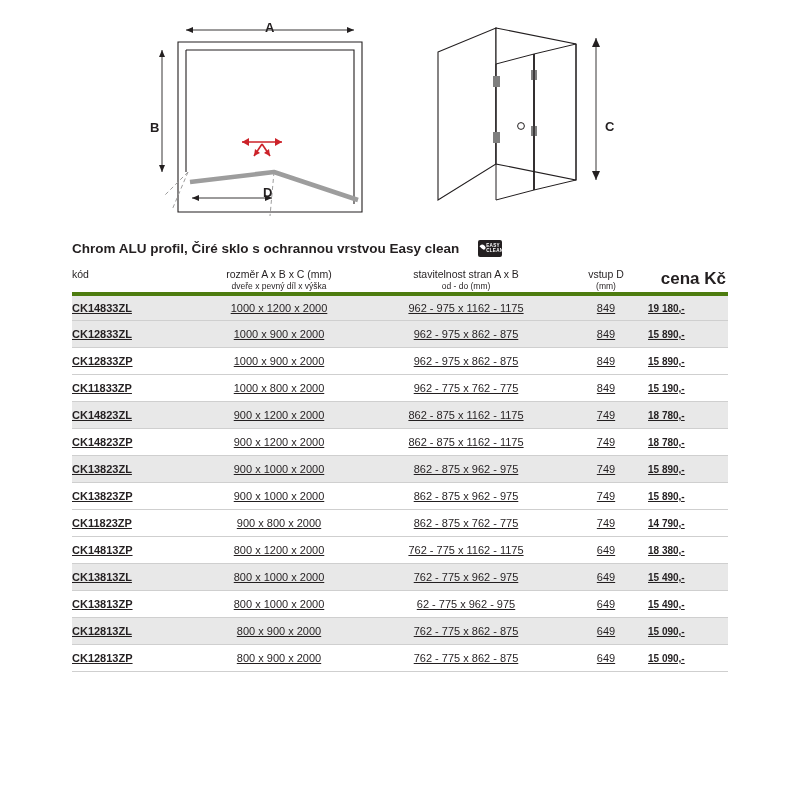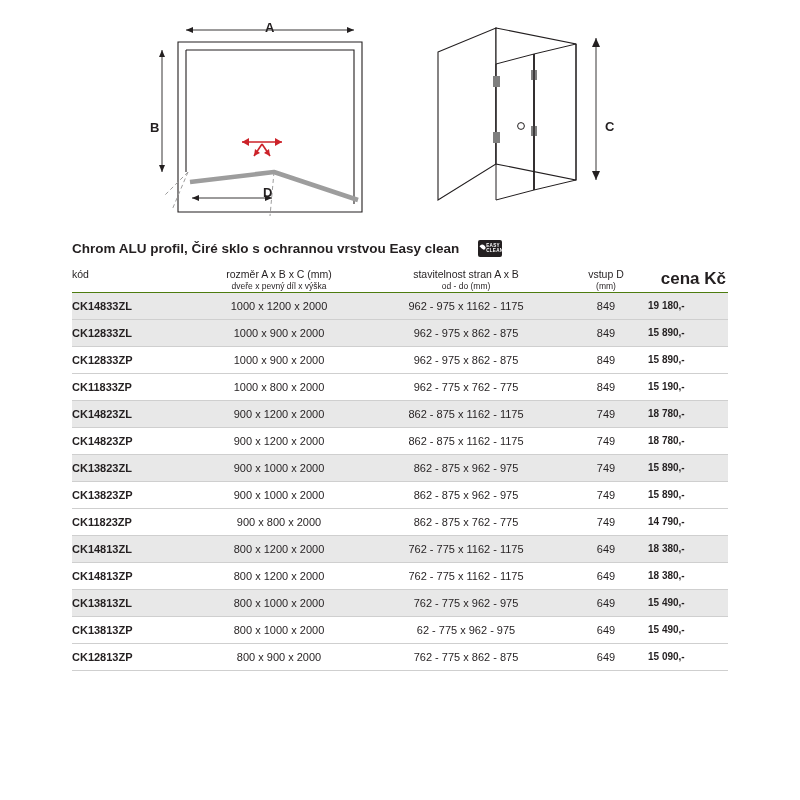--- a/index.html
+++ b/index.html
@@ -104,29 +104,29 @@
   table.specs th, table.specs td {
     padding: 0;
     margin: 0;
   }
   thead th {
     font-weight: normal;
     font-size: 10.5px;
     text-align: left;
     vertical-align: top;
     padding: 6px 6px 7px 6px;
-    border-bottom: 1px solid #4d7c0f;
+    border-bottom: 4px solid #4d7c0f;
     color: #231f20;
     line-height: 1.25;
   }
   thead th.c { text-align: center; }
   thead th.r { text-align: right; font-weight: bold; font-size: 17px; padding-right: 2px;}
   thead th .sub { display: block; font-size: 8.5px; color: #231f20; }
 
-  tbody tr { height: 27px; }
+  tbody tr { height: 27px; text-decoration: underline; }
   tbody tr.alt { background: #e8e8e8; }
   tbody td {
     border-bottom: 1px solid #cfcfcf;
     padding: 0 6px;
     height: 27px;
     vertical-align: middle;
     white-space: nowrap;
   }
   td.code { font-weight: bold; font-size: 11px; text-align: left; }
   td.size { text-align: center; font-size: 11px; }
@@ -296,27 +296,20 @@
           <td class="entry">749</td>
           <td class="price">15 890,-</td>
         </tr>
         <tr>
           <td class="code">CK11823ZP</td>
           <td class="size">900 x 800 x 2000</td>
           <td class="adj">862 - 875 x 762 - 775</td>
           <td class="entry">749</td>
           <td class="price">14 790,-</td>
         </tr>
-        <tr class="alt">
-          <td class="code">CK14813ZL</td>
-          <td class="size">800 x 1200 x 2000</td>
-          <td class="adj">762 - 775 x 1162 - 1175</td>
-          <td class="entry">649</td>
-          <td class="price">18 380,-</td>
-        </tr>
         <tr>
           <td class="code">CK14813ZP</td>
           <td class="size">800 x 1200 x 2000</td>
           <td class="adj">762 - 775 x 1162 - 1175</td>
           <td class="entry">649</td>
           <td class="price">18 380,-</td>
         </tr>
         <tr class="alt">
           <td class="code">CK13813ZL</td>
           <td class="size">800 x 1000 x 2000</td>
@@ -324,20 +317,27 @@
           <td class="entry">649</td>
           <td class="price">15 490,-</td>
         </tr>
         <tr>
           <td class="code">CK13813ZP</td>
           <td class="size">800 x 1000 x 2000</td>
           <td class="adj">62 - 775 x 962 - 975</td>
           <td class="entry">649</td>
           <td class="price">15 490,-</td>
         </tr>
+        <tr class="alt">
+          <td class="code">CK12813ZL</td>
+          <td class="size">800 x 900 x 2000</td>
+          <td class="adj">762 - 775 x 862 - 875</td>
+          <td class="entry">649</td>
+          <td class="price">15 090,-</td>
+        </tr>
         <tr>
           <td class="code">CK12813ZP</td>
           <td class="size">800 x 900 x 2000</td>
           <td class="adj">762 - 775 x 862 - 875</td>
           <td class="entry">649</td>
           <td class="price">15 090,-</td>
         </tr>
       </tbody>
   </table>
 

